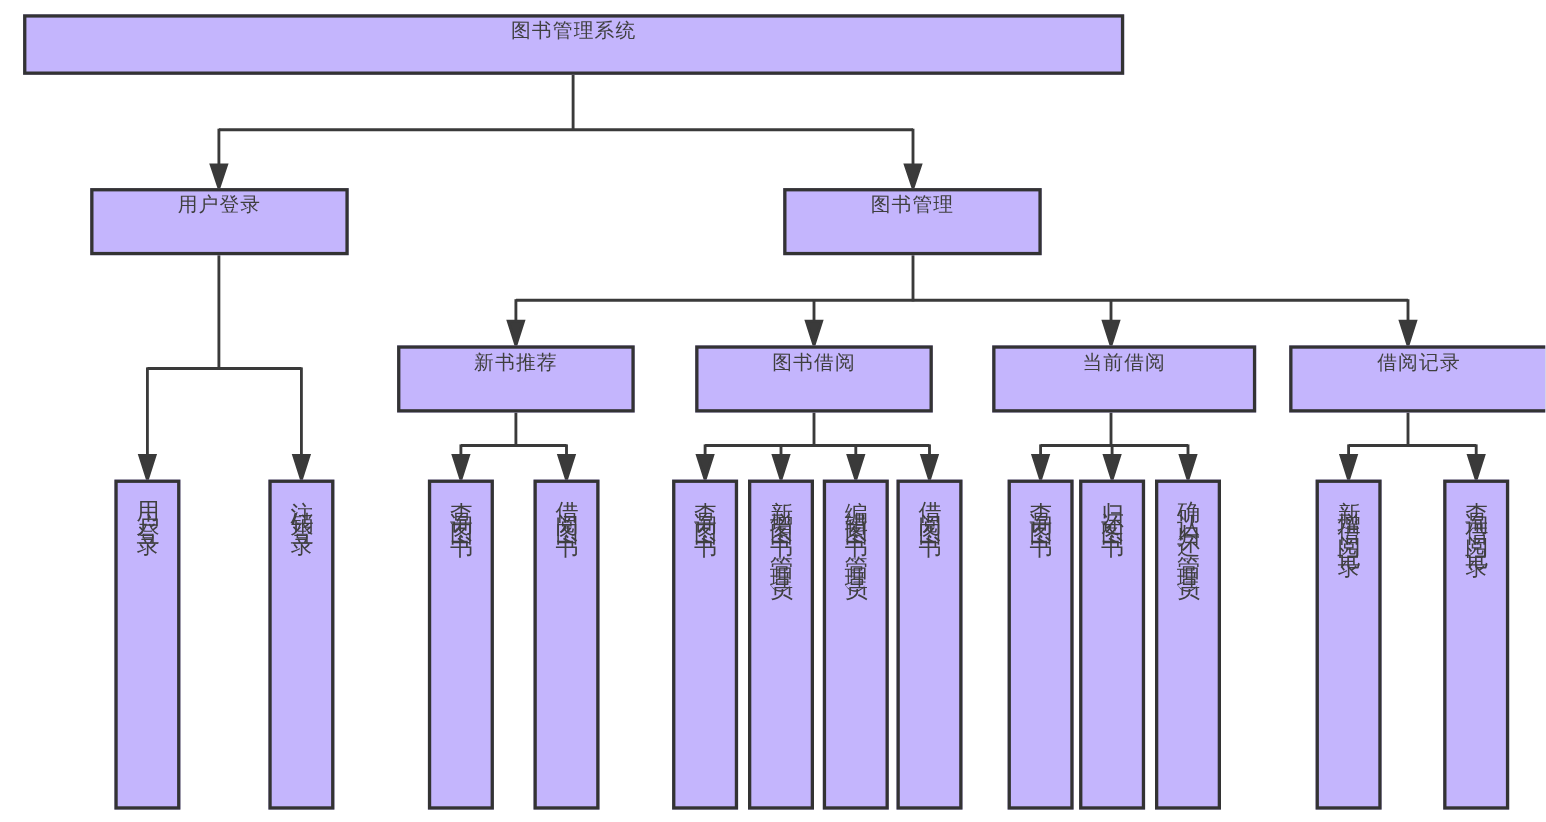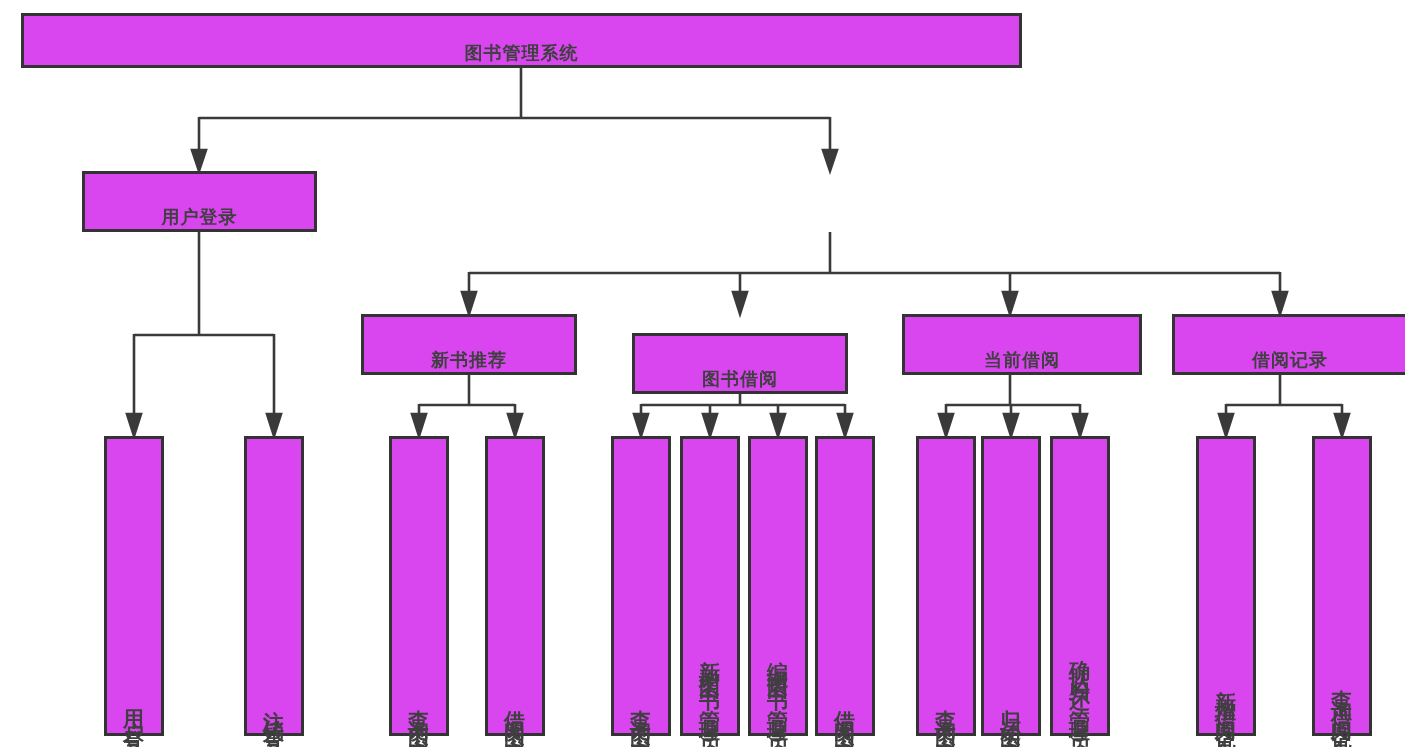--- a/index.html
+++ b/index.html
@@ -7,28 +7,27 @@
     position:relative;
     width:1405px; height:747px;
     background:#ffffff;
     font-family:"Liberation Sans", sans-serif;
     overflow:hidden;
   }
   #connectors { position:absolute; left:0; top:0; z-index:1; }
   .box {
     position:absolute;
     box-sizing:border-box;
-    background:#d946ef;
+    background:#c4b5fd;
     border:3px solid #333333;
     display:flex;
-    align-items:flex-end;
+    align-items:flex-start;
     justify-content:center;
     color:#3f3f3f;
     z-index:2;
-    font-weight:bold;
   }
   .h-box { font-size:18px; letter-spacing:1px; }
   .v-box { font-size:21px; }
   .v-box .vtext {
     writing-mode:vertical-rl;
     text-orientation:mixed;
     letter-spacing:10px;
     line-height:1;
     white-space:nowrap;
   }
@@ -112,25 +111,28 @@
     </g>
   </svg>
 
   <div class="box h-box" style="left:21px; top:13px; width:1001px; height:55px;">
     <span>图书管理系统</span>
   </div>
 
   <div class="box h-box" style="left:82px; top:171px; width:235px; height:61px;">
     <span>用户登录</span>
   </div>
+  <div class="box h-box" style="left:712px; top:171px; width:235px; height:61px;">
+    <span>图书管理</span>
+  </div>
 
   <div class="box h-box" style="left:361px; top:314px; width:216px; height:61px;">
     <span>新书推荐</span>
   </div>
-  <div class="box h-box" style="left:632px; top:314px; width:216px; height:61px;margin-top:19px;">
+  <div class="box h-box" style="left:632px; top:314px; width:216px; height:61px;">
     <span>图书借阅</span>
   </div>
   <div class="box h-box" style="left:902px; top:314px; width:240px; height:61px;">
     <span>当前借阅</span>
   </div>
   <div class="box h-box" style="left:1172px; top:314px; width:236px; height:61px;">
     <span>借阅记录</span>
   </div>
 
   <div class="box v-box" style="left:104px; top:436px; width:60px; height:300px;">

